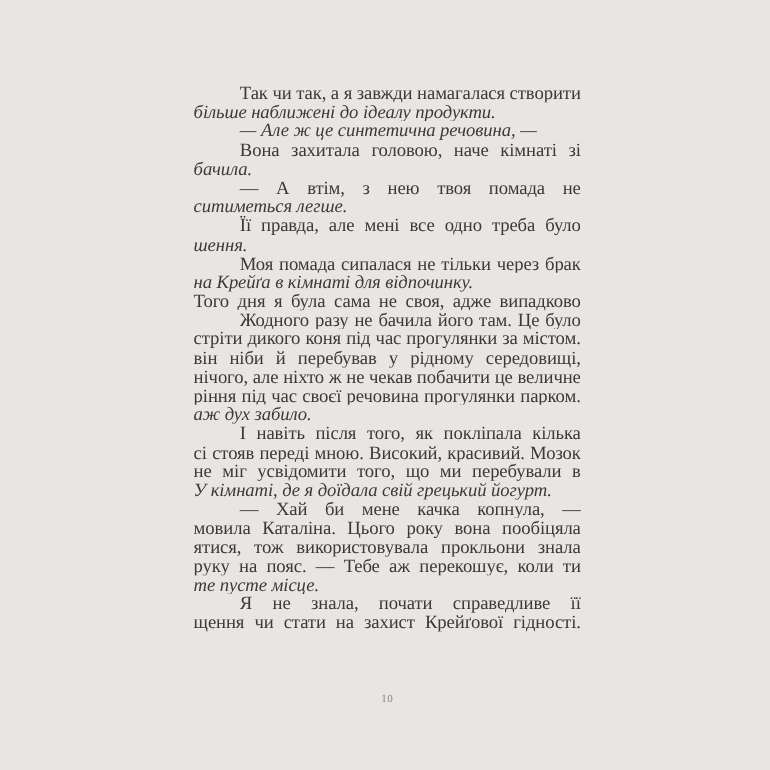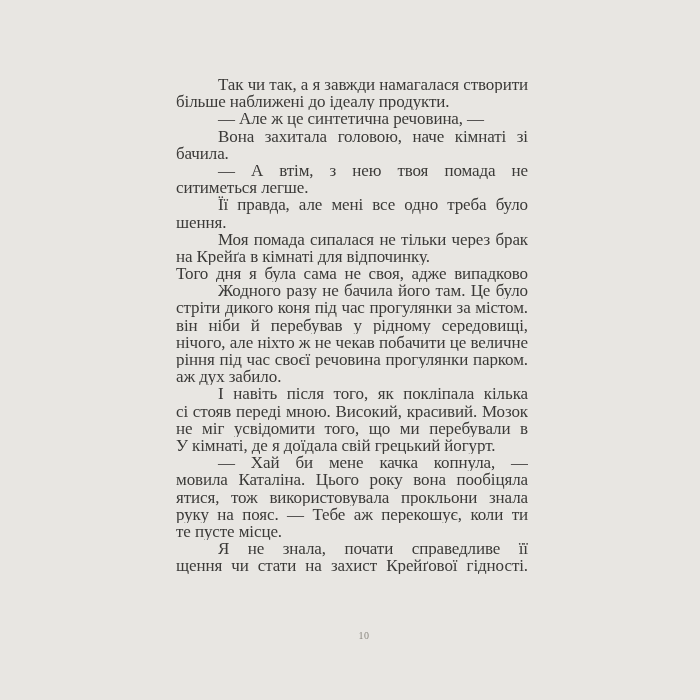--- a/index.html
+++ b/index.html
@@ -37,25 +37,26 @@
     text-align-last: justify;
     height: 17.2px;
     overflow: hidden;
   }
   .line.first {
     text-indent: 42px;
   }
   .line.lastline {
     text-align: left;
     text-align-last: left;
+    font-style: italic;
   }
   .page-number {
     position: absolute;
     top: 630px;
-    left: 188px;
+    left: 176px;
     width: 352px;
     text-align: center;
     font-size: 10px;
     letter-spacing: 0.5px;
     color: var(--pn, #8b8880);
   }
 </style>
 </head>
 <body>
 

